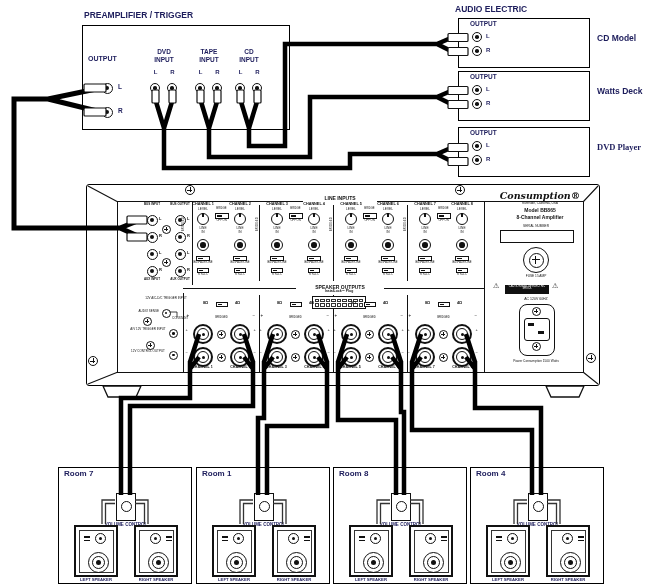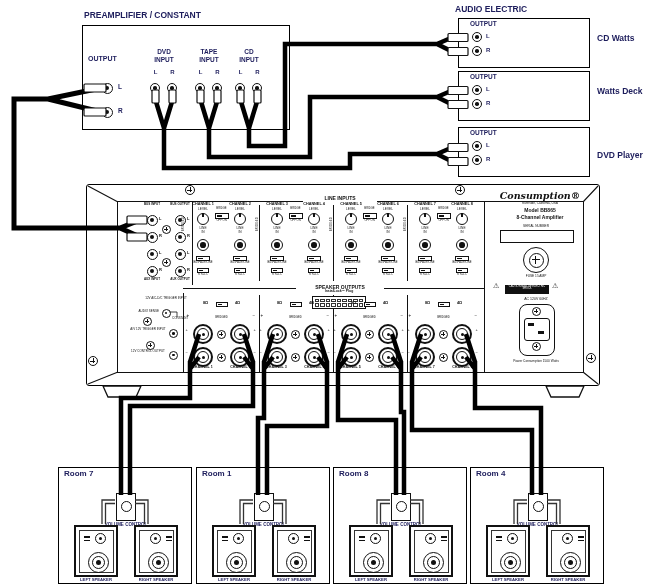--- a/index.html
+++ b/index.html
@@ -57,21 +57,21 @@
   .pinp{position:absolute;top:48px;width:42px;height:55px;}
   #ov{position:absolute;left:0;top:0;z-index:9;pointer-events:none;}
   .warnbar{position:absolute;background:#111;color:#fff;text-align:center;line-height:1.1;}
   .bv{position:absolute;writing-mode:vertical-rl;transform:rotate(180deg);font-size:2.7px;color:#111;letter-spacing:0.3px;}
 </style>
 </head>
 <body>
 
 <div id="stage">
 
-  <div class="lblN" style="left:84px;top:11px;font-size:8.5px;">PREAMPLIFIER / CONSTANT</div>
+  <div class="lblN" style="left:84px;top:11px;font-size:8.5px;">PREAMPLIFIER / TRIGGER</div>
   <div class="box" style="left:82px;top:25px;width:208px;height:105px;"></div>
   <div class="lblN" style="left:88px;top:55px;font-size:7px;">OUTPUT</div>
   <div class="jack" style="left:101.5px;top:82.5px;"></div>
   <div class="jack" style="left:101.5px;top:106.5px;"></div>
   <span class="lblN" style="left:118px;top:84px;font-size:6.5px;">L</span>
   <span class="lblN" style="left:118px;top:108px;font-size:6.5px;">R</span>
 
   <div class="lblN" style="left:455px;top:5px;font-size:8.5px;">AUDIO ELECTRIC</div>
 
   <div class="ampOuter"></div>
@@ -255,39 +255,39 @@
       <div class="jack" style="left:7px;top:35px;width:10px;height:10px;"></div>
       <div class="jack" style="left:24px;top:35px;width:10px;height:10px;"></div>
     </div>
     <div class="src" style="top: 18px;">
       <div class="box" style="left:0;top:0;width:132px;height:50px;"></div>
       <div class="lblN" style="left:12px;top:3px;font-size:6.5px;">OUTPUT</div>
       <div class="jack" style="left:14px;top:14px;width:10px;height:10px;"></div>
       <div class="jack" style="left:14px;top:28px;width:10px;height:10px;"></div>
       <span class="lblN" style="left:28px;top:14.5px;font-size:6px;">L</span>
       <span class="lblN" style="left:28px;top:28.5px;font-size:6px;">R</span>
-      <div class="lblN" style="left:139px;top:16px;font-size:8.5px;">CD Watts</div>
+      <div class="lblN" style="left:139px;top:16px;font-size:8.5px;">CD Model</div>
     </div>
     <div class="src" style="top: 71px;">
       <div class="box" style="left:0;top:0;width:132px;height:50px;"></div>
       <div class="lblN" style="left:12px;top:3px;font-size:6.5px;">OUTPUT</div>
       <div class="jack" style="left:14px;top:14px;width:10px;height:10px;"></div>
       <div class="jack" style="left:14px;top:28px;width:10px;height:10px;"></div>
       <span class="lblN" style="left:28px;top:14.5px;font-size:6px;">L</span>
       <span class="lblN" style="left:28px;top:28.5px;font-size:6px;">R</span>
       <div class="lblN" style="left:139px;top:16px;font-size:8.5px;">Watts Deck</div>
     </div>
     <div class="src" style="top: 127px;">
       <div class="box" style="left:0;top:0;width:132px;height:50px;"></div>
       <div class="lblN" style="left:12px;top:3px;font-size:6.5px;">OUTPUT</div>
       <div class="jack" style="left:14px;top:14px;width:10px;height:10px;"></div>
       <div class="jack" style="left:14px;top:28px;width:10px;height:10px;"></div>
       <span class="lblN" style="left:28px;top:14.5px;font-size:6px;">L</span>
       <span class="lblN" style="left:28px;top:28.5px;font-size:6px;">R</span>
-      <div class="lblN" style="left:139px;top:24px;font-size:8.5px;">DVD Player</div>
+      <div class="lblN" style="left:139px;top:16px;font-size:8.5px;font-family:Liberation Serif, serif;">DVD Player</div>
     </div>
     <div class="strip" style="left: 184px;">
       <div class="lblK c" style="left:0;right:0;top:1px;font-size:3.8px;font-weight:bold;">CHANNEL 1</div>
       <div class="lblK c" style="left:0;right:0;top:6.5px;font-size:3.2px;">LEVEL</div>
       <div class="knob" style="left:13px;top:11.5px;"></div>
       <div class="lblK c" style="left:0;right:0;top:25.5px;font-size:3.2px;">LINE</div>
       <div class="lblK c" style="left:0;right:0;top:29.5px;font-size:3.2px;">IN</div>
       <div class="jack lg" style="left:13px;top:38px;"></div>
       <div class="sw" style="left:12px;top:55px;width:14px;height:5px;"></div>
       <div class="lblK c" style="left:-2px;right:-2px;top:61px;font-size:2.7px;">BUS•AUX•LINE</div>

